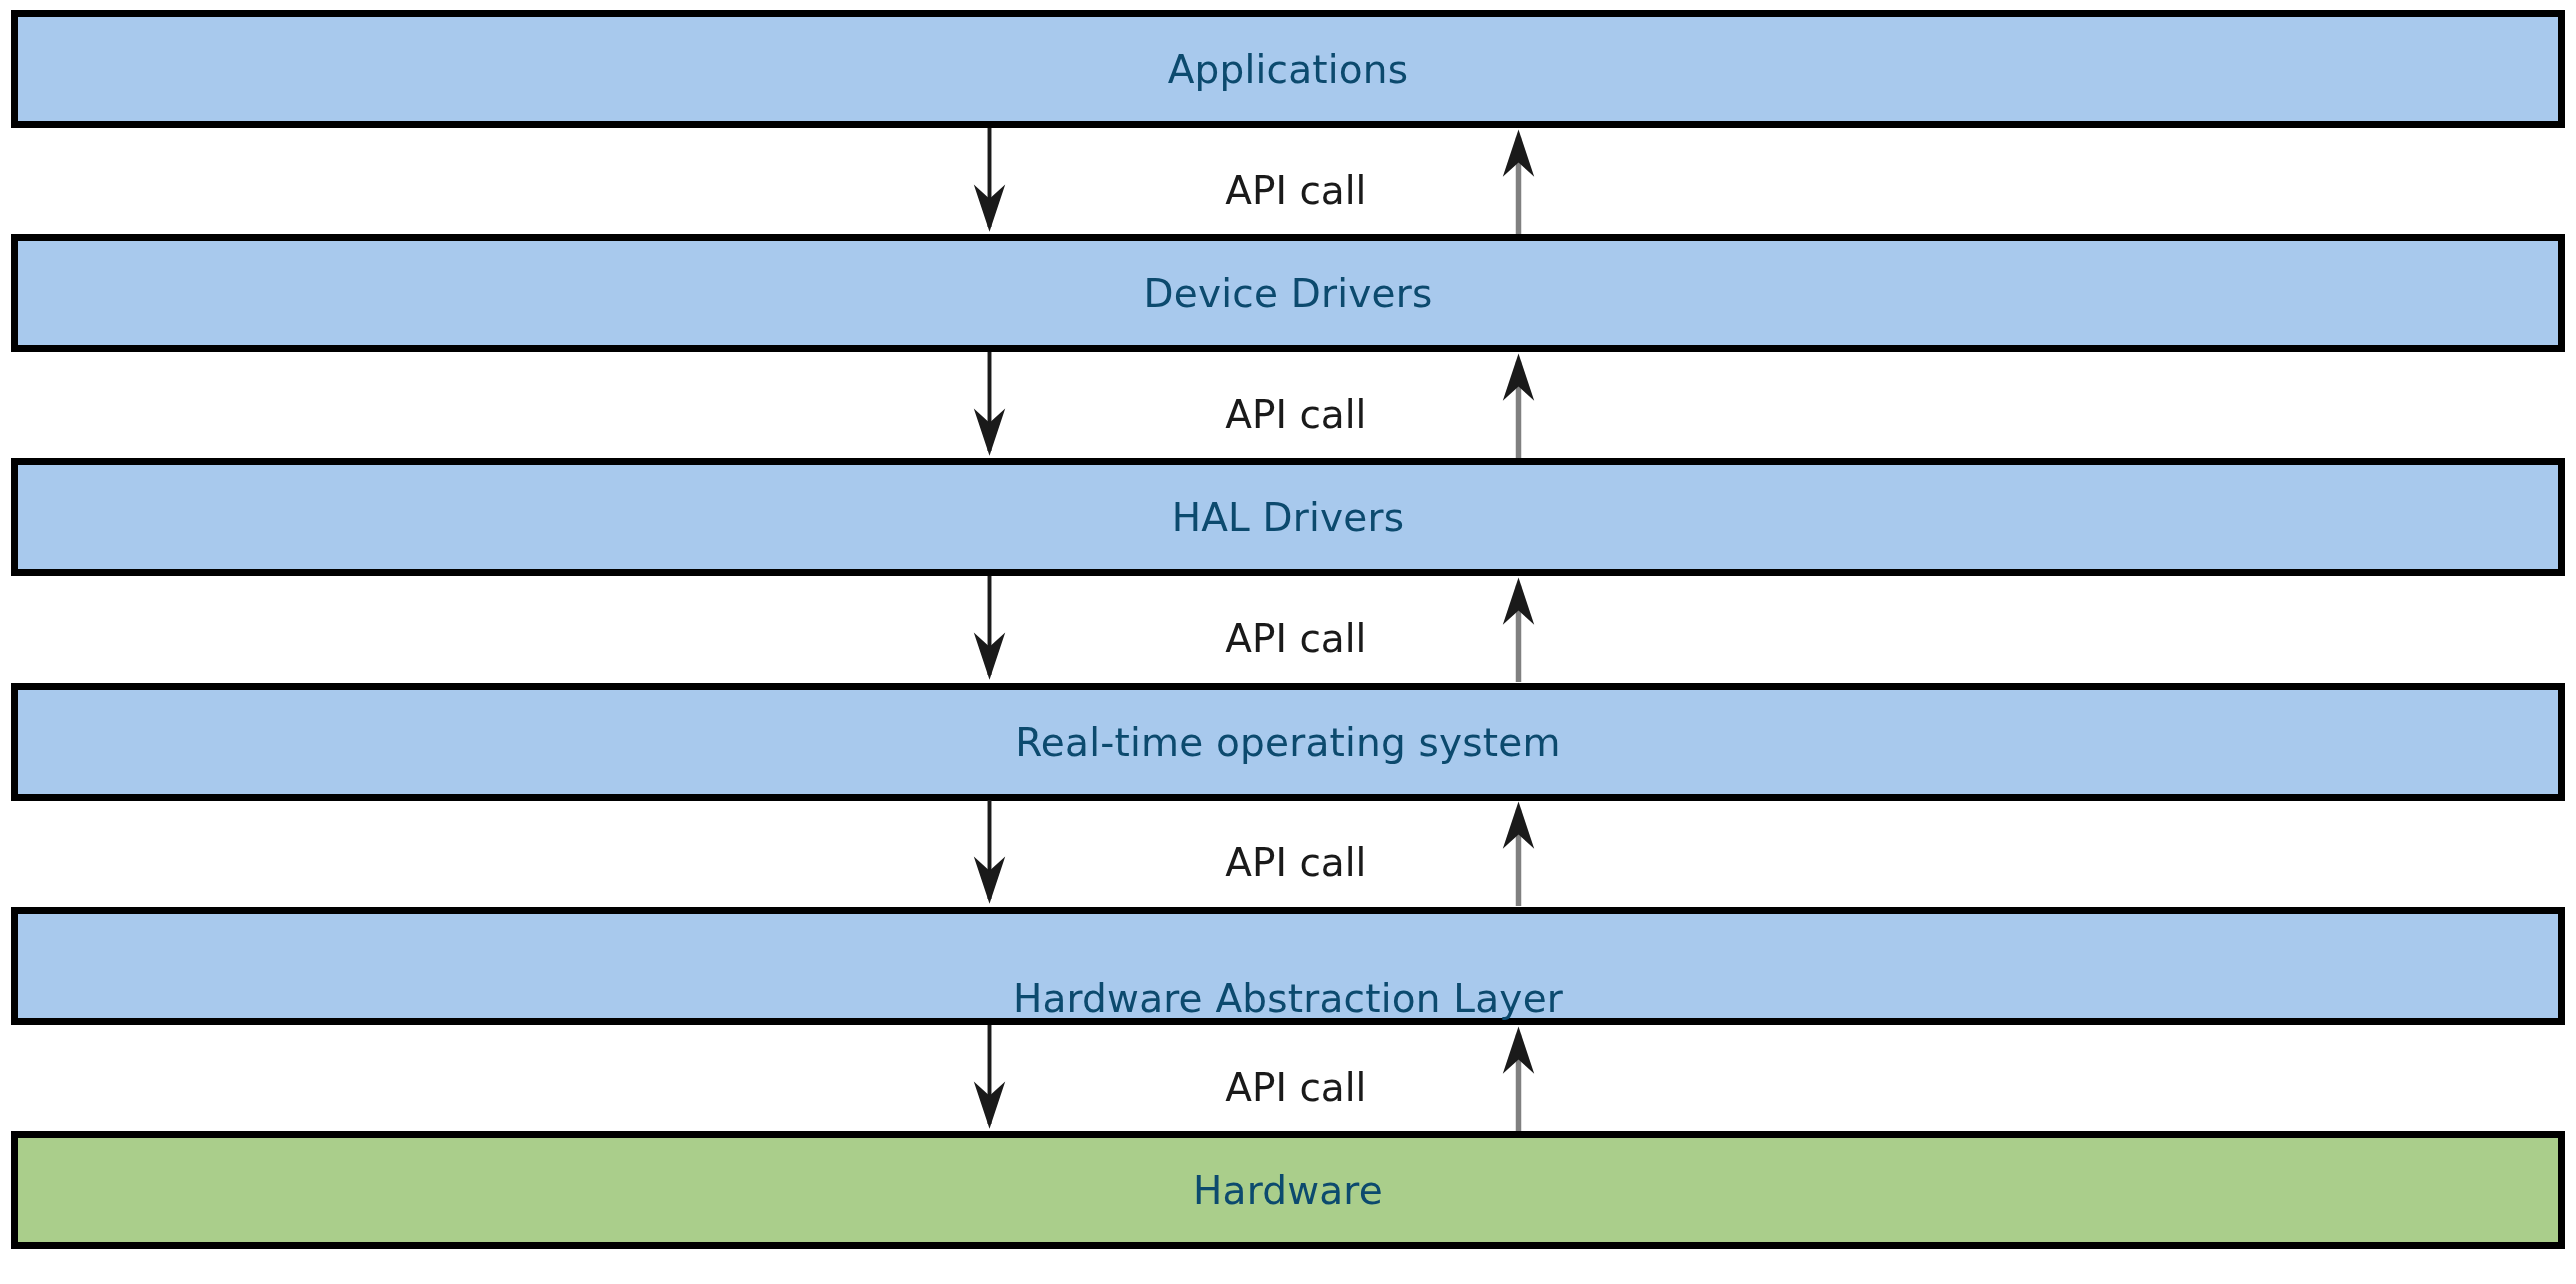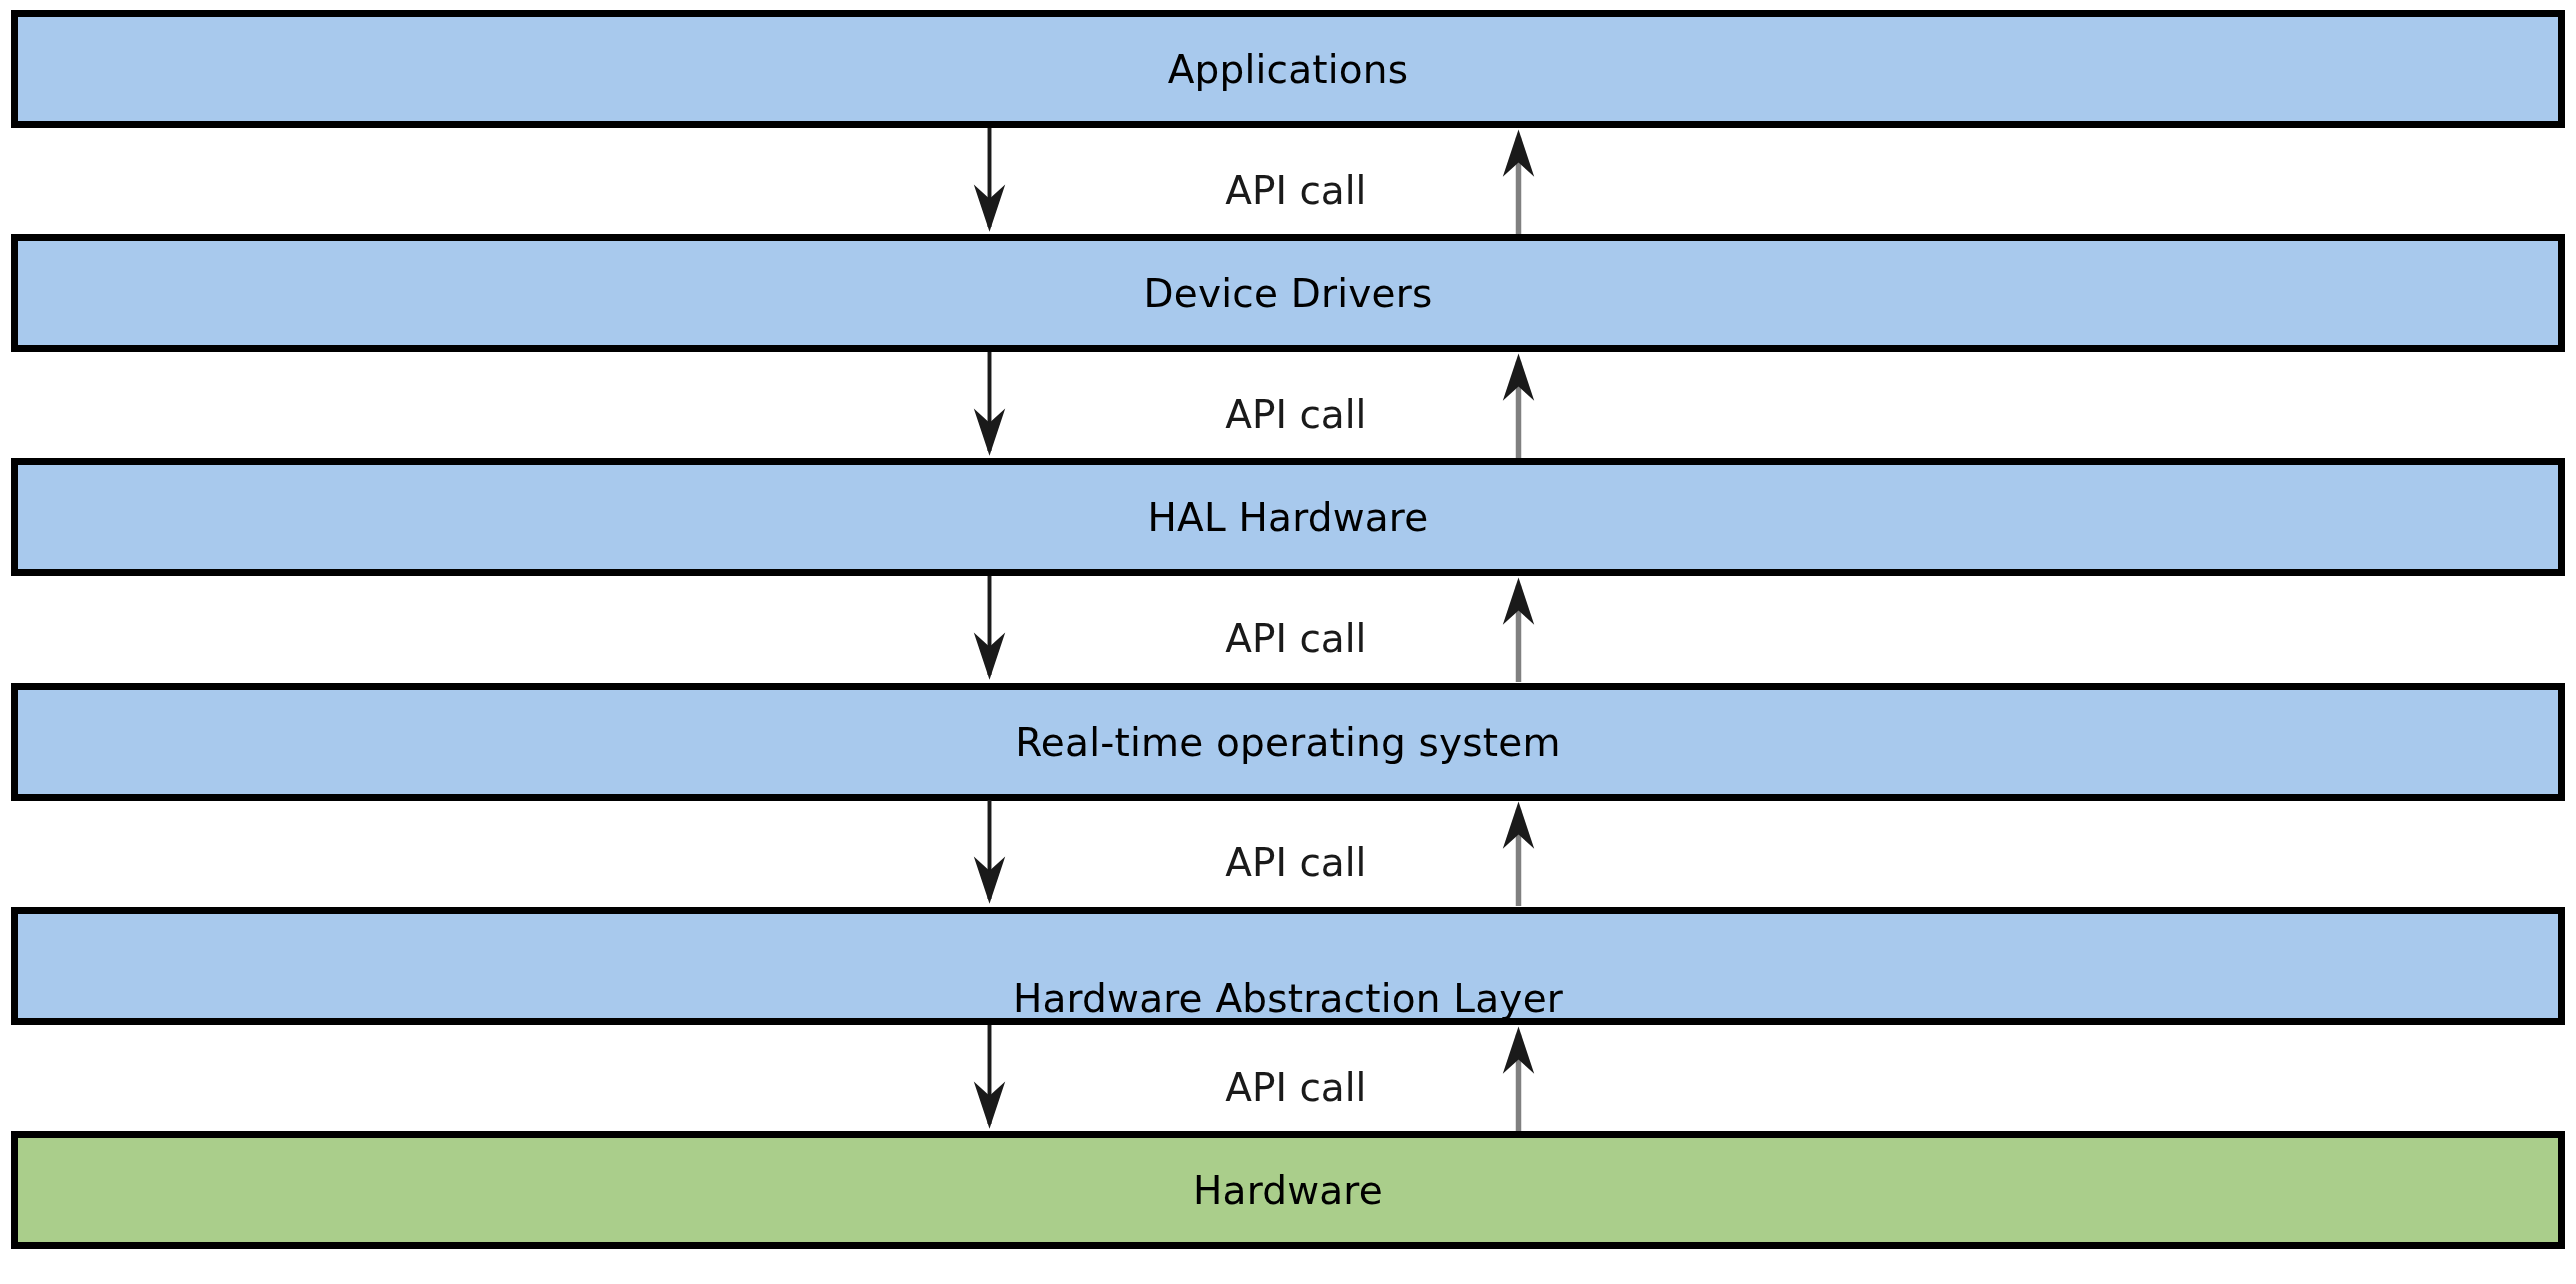--- a/index.html
+++ b/index.html
@@ -31,21 +31,21 @@
     align-items: center;
     justify-content: center;
     height: 118px;
   }
   .layer-box.blue   { background: #A8C9ED; }
   .layer-box.green  { background: #AACE8B; }
 
   .layer-label {
     font-size: 39px;
     line-height: 1;
-    color: #000000;
+    color: #0c4a6e;
     letter-spacing: 0.2px;
     white-space: nowrap;
     user-select: none;
   }
 
   
   .connector {
     position: absolute;
     left: 0;
     width: 2576px;
@@ -81,21 +81,21 @@
 
 <div id="diagram">
 
 <div class="layer-box blue" style="top: 10.2px;">
       <span class="layer-label">Applications</span>
     </div>
     <div class="layer-box blue" style="top: 234px;">
       <span class="layer-label">Device Drivers</span>
     </div>
     <div class="layer-box blue" style="top: 458px;">
-      <span class="layer-label">HAL Hardware</span>
+      <span class="layer-label">HAL Drivers</span>
     </div>
     <div class="layer-box blue" style="top: 683px; text-align: right;">
       <span class="layer-label">Real-time operating system</span>
     </div>
     <div class="layer-box blue" style="top: 907px; align-items: flex-end;">
       <span class="layer-label">Hardware Abstraction Layer</span>
     </div>
     <div class="layer-box green" style="top: 1131px;">
       <span class="layer-label">Hardware</span>
     </div>

